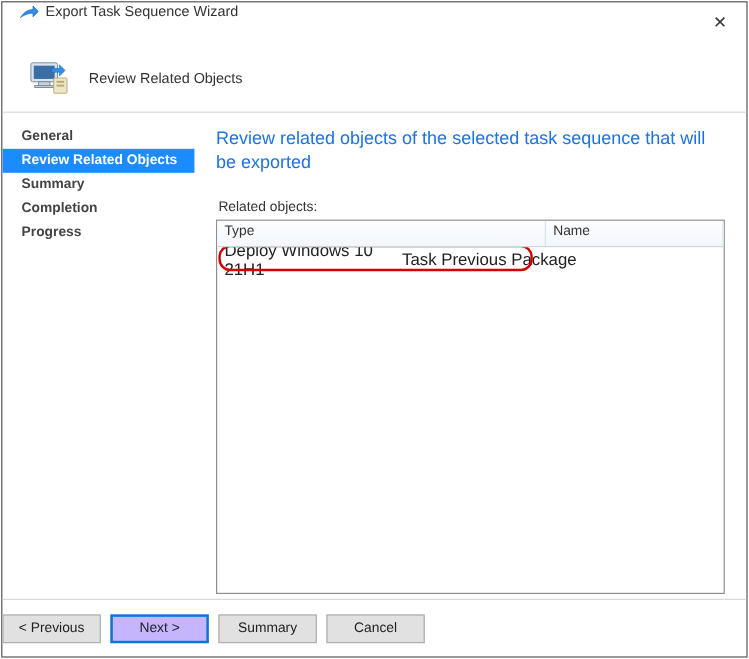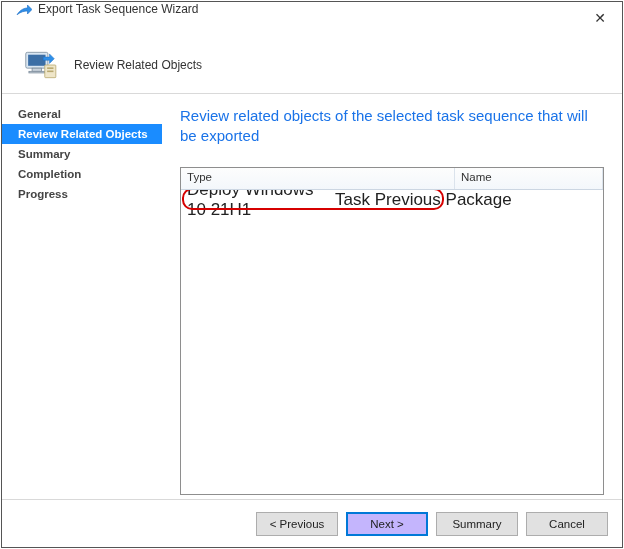--- a/index.html
+++ b/index.html
@@ -130,41 +130,41 @@
     }
     .col-name { width: 148px; }
     .col-type { flex: 1; border-right: none; }
     .listbody {
       flex: 1;
       position: relative;
       overflow: auto;
     }
     .list-row {
       display: flex;
-      font-size: 17px;
+      font-size: 14px;
       color: #222;
       height: 20px;
       align-items: center;
     }
     .list-row .cell { padding: 2px 6px; }
     .cell-name { width: 148px; }
     .cell-type { flex: 1; }
     
     .annotation {
       position: absolute;
       border: 2px solid #d60000;
       border-radius: 10px;
       pointer-events: none;
     }
     .footer {
       height: 48px;
       border-top: 1px solid #d9d9d9;
       display: flex;
       align-items: center;
-      justify-content: flex-end;
+      justify-content: flex-start;
       padding-right: 14px;
       gap: 8px;
     }
     .btn {
       min-width: 82px;
       height: 24px;
       font-size: 11.5px;
       font-family: inherit;
       background: #e1e1e1;
       border: 1px solid #adadad;
@@ -212,20 +212,21 @@
     <div class="sidebar">
       <div class="sidebar-item">General</div>
       <div class="sidebar-item selected">Review Related Objects</div>
       <div class="sidebar-item">Summary</div>
       <div class="sidebar-item">Completion</div>
       <div class="sidebar-item">Progress</div>
     </div>
 
     <div class="main">
       <div class="main-heading">Review related objects of the selected task sequence that will be exported</div>
+      <div class="label-related">Related objects:</div>
       <div class="listbox">
         <div class="listheader">
           <div class="col col-type">Type</div>
           <div class="col col-name">Name</div>
         </div>
         <div class="listbody">
           <div class="list-row">
             <div class="cell cell-name">Deploy Windows 10 21H1</div>
             <div class="cell cell-type">Task Previous Package</div>
           </div>

